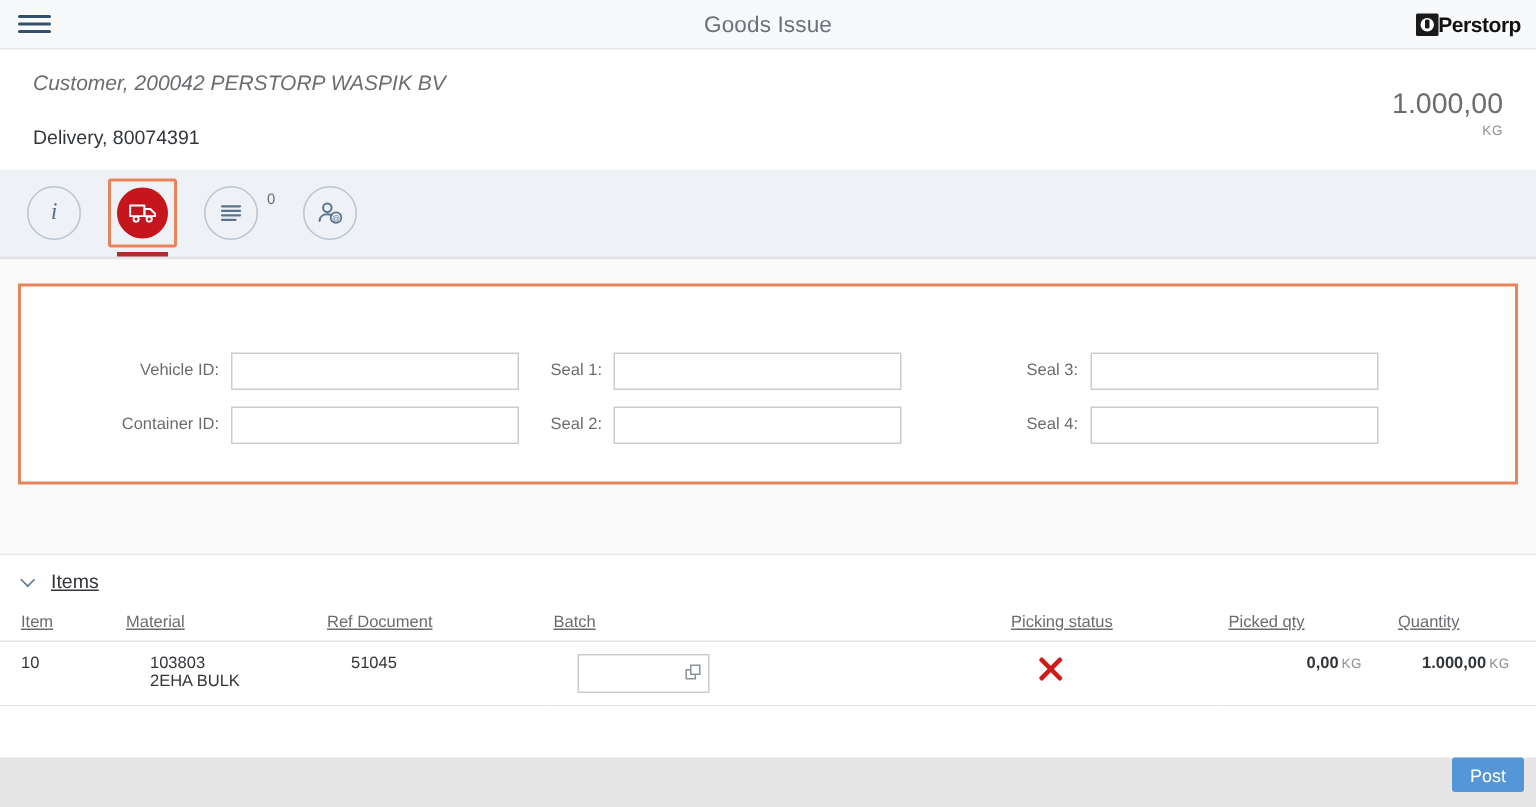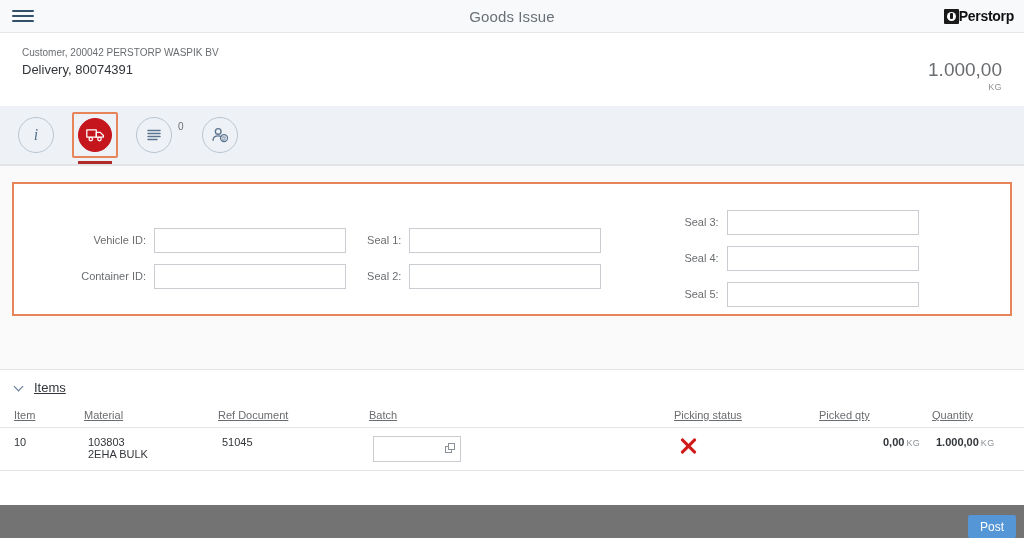--- a/index.html
+++ b/index.html
@@ -108,23 +108,24 @@
     padding: 12px 22px 0 22px;
     border-bottom: 1px solid #e5e5e5;
   }
   .obj-top {
     display: flex;
     align-items: flex-start;
     justify-content: space-between;
   }
   .obj-left { padding-top: 2px; }
   .obj-sub {
-    font-size: 10px;
+    font-size: 14px;
     color: #6a6d70;
-    margin-bottom: 4px;
+    margin-bottom: 21px;
+    font-style: italic;
   }
   .obj-title {
     font-size: 13px;
     color: #32363a;
     font-weight: normal;
   }
   .obj-right {
     text-align: right;
     padding-top: 14px;
   }
@@ -286,21 +287,21 @@
   table.items th {
     font-size: 11px;
     font-weight: normal;
     color: #6a6d70;
     text-align: left;
     padding: 5px 4px 6px 4px;
     border-bottom: 1px solid #e5e5e5;
     text-decoration: underline;
   }
   table.items td {
-    padding: 8px 8px;
+    padding: 8px 20px;
     vertical-align: top;
     border-bottom: 1px solid #e5e5e5;
     font-size: 11px;
     color: #32363a;
   }
   .c-item   { width: 62px;  padding-left: 14px !important; }
   .c-mat    { width: 126px; }
   .c-ref    { width: 143px; }
   .c-batch  { width: 297px; }
   .c-pick   { width: 137px; margin-left: 36px; }
@@ -373,23 +374,23 @@
     width: 6px; height: 6px;
     border-right: 1.4px solid currentColor;
     border-top: 1.4px solid currentColor;
     transform: rotate(45deg);
   }
 
   
   .footer {
     height: 33px;
     min-height: 33px;
-    background: #737373;
-    display: flex;
-    align-items: flex-end;
+    background: #e5e5e5;
+    display: flex;
+    align-items: flex-start;
     justify-content: flex-end;
     padding-right: 8px;
   }
   .post-btn {
     background: #5596d6;
     color: #ffffff;
     border: 1px solid #5596d6;
     font-family: "Liberation Sans", sans-serif;
     font-size: 12px;
     height: 23px;
@@ -503,24 +504,20 @@
         </div>
       </div>
 
       <div class="form-col col3">
         <div class="field">
           <div class="field-label">Seal 3:</div>
           <input class="field-input" type="text" value="" style="">
         </div>
         <div class="field">
           <div class="field-label">Seal 4:</div>
-          <input class="field-input" type="text" value="" style="">
-        </div>
-        <div class="field">
-          <div class="field-label">Seal 5:</div>
           <input class="field-input" type="text" value="" style="">
         </div>
       </div>
 
     </div>
   </div>
 
   <div class="items-sec">
     <div class="items-head">
       <span class="chev"></span>

